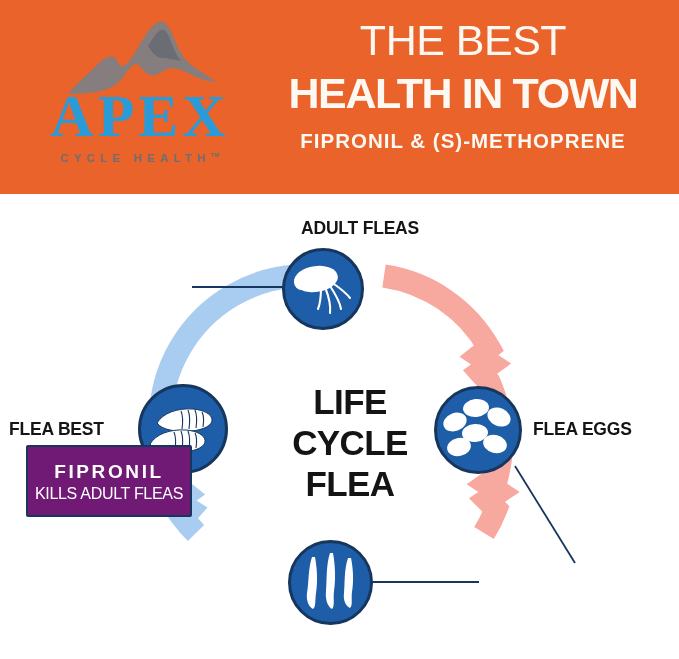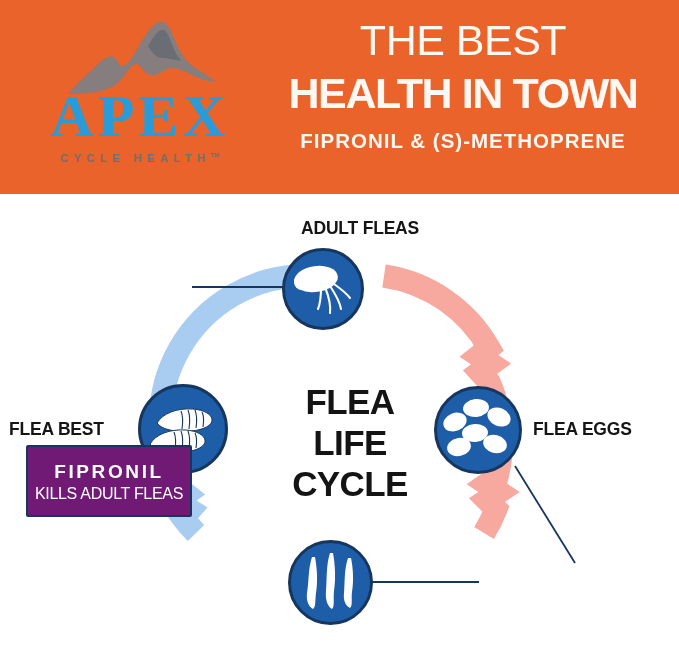--- a/index.html
+++ b/index.html
@@ -225,22 +225,22 @@
           <path d="M33 45 C35 50 35 56 34 63"></path>
           <path d="M40 44 C42 49 42 56 41 63"></path>
           <path d="M47 44 C49 49 49 55 48 62"></path>
           <path d="M54 46 C56 50 56 55 55 61"></path>
         </g>
       </svg>
     </div>
     <div class="nodelabel" style="left:9px;top:225px;">FLEA BEST</div>
 
     <div class="cycle-title">
+      <div>LIFE CYCLE</div>
       <div>FLEA</div>
-      <div>LIFE CYCLE</div>
     </div>
 
     <div class="callout" id="callout-fipronil">
       <div class="c-title">FIPRONIL</div>
       <div class="c-sub">KILLS ADULT FLEAS</div>
     </div>
 
   </div>
 </div>
 

